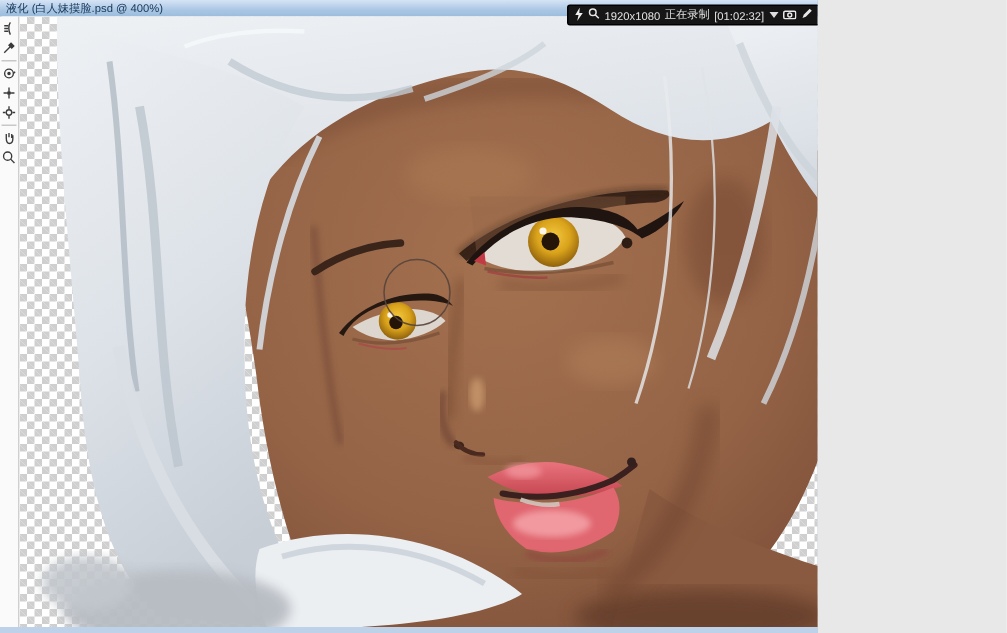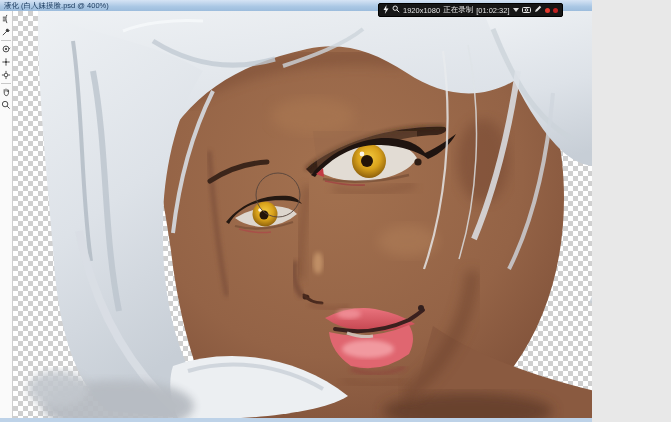--- a/index.html
+++ b/index.html
@@ -1,16 +1,16 @@
 <!DOCTYPE html>
 <html><head>
 <meta charset="utf-8">
 <style>
   html,body{margin:0;padding:0;background:#e8e8e8;font-family:"Liberation Sans",sans-serif;}
-  .window{position:relative;width:545px;height:422px;overflow:hidden;background:#fff;box-shadow:0 0 0 1px #8aa4bf inset;padding-left:47px;}
+  .window{position:relative;width:545px;height:422px;overflow:hidden;background:#fff;box-shadow:0 0 0 1px #8aa4bf inset;}
   .titlebar{position:absolute;top:0;left:0;width:671px;height:11px;
     background:linear-gradient(#d6e4f5,#aac7e4 60%,#9cbcdd);
     font-size:7.5px;line-height:11px;color:#16365a;padding-left:4px;box-sizing:border-box;
     white-space:nowrap;overflow:hidden;}
   .winbody{position:absolute;top:11px;left:0;width:671px;height:407px;display:flex;}
   .toolbar{width:13px;background:#fafafa;border-right:1px solid #cfcfcf;box-sizing:border-box;
     display:flex;flex-direction:column;align-items:center;padding-top:2px;gap:1px;}
   .tool{width:12px;height:12px;display:flex;align-items:center;justify-content:center;background:transparent;border:0;padding:0;}
   .tool svg{display:block;}
   .tool-sep{width:10px;height:1px;background:#c8c8c8;margin:1px 0;}

